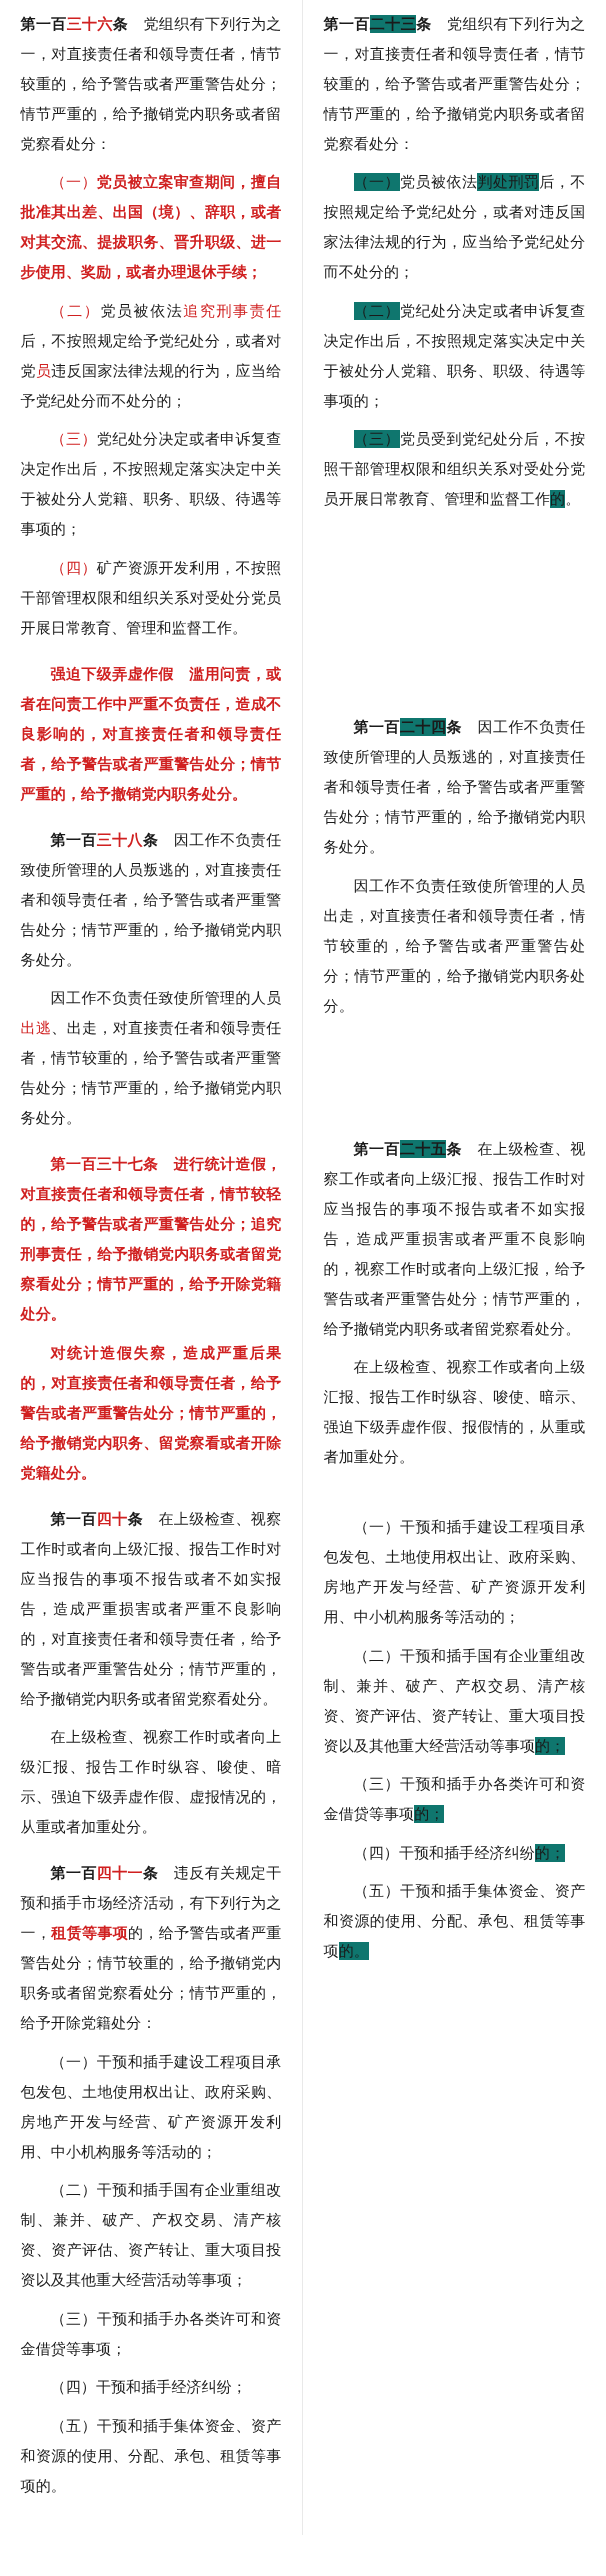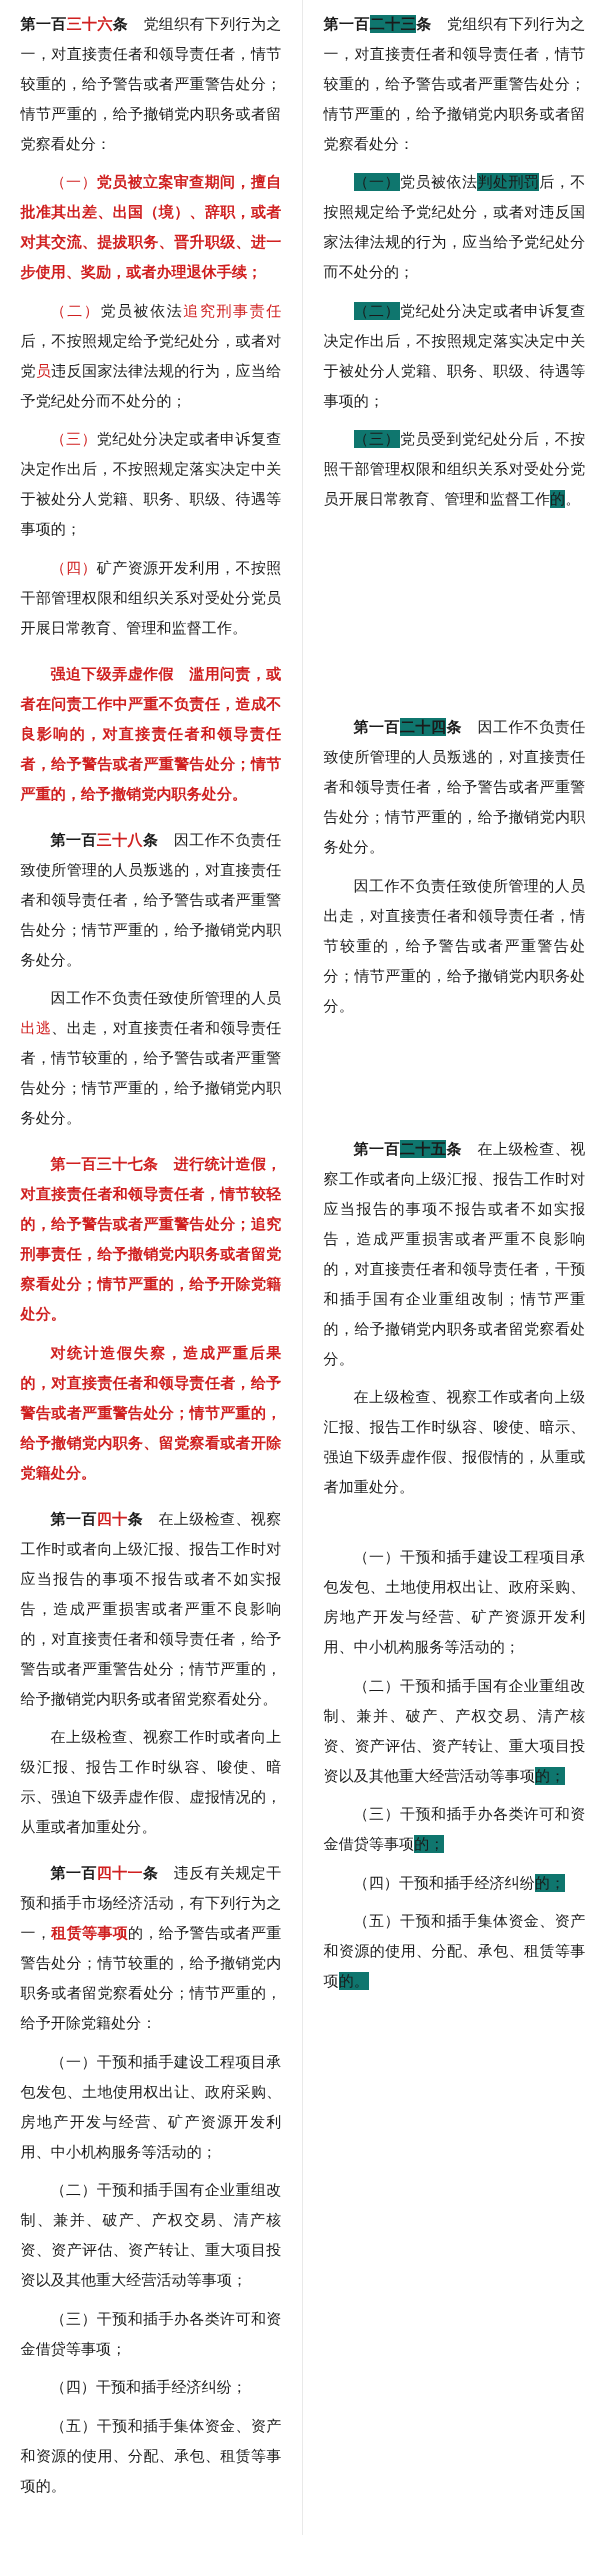--- a/index.html
+++ b/index.html
@@ -105,21 +105,21 @@
           <p class="para indent"><span class="hl">（二）</span><span>党纪处分决定或者申诉复查决定作出后，不按照规定落实决定中关于被处分人党籍、职务、职级、待遇等事项的；</span></p>
           <p class="para indent"><span class="hl">（三）</span><span>党员受到党纪处分后，不按照干部管理权限和组织关系对受处分党员开展日常教育、管理和监督工作</span><span class="hl">的</span><span>。</span></p>
         </div>
         <div style="height: 182px;"></div>
         <div class="blk">
           <p class="para indent"><span class="art-title">第一百</span><span class="art-title hl">二十四</span><span class="art-title">条　</span><span>因工作不负责任致使所管理的人员叛逃的，对直接责任者和领导责任者，给予警告或者严重警告处分；情节严重的，给予撤销党内职务处分。</span></p>
           <p class="para indent"><span>因工作不负责任致使所管理的人员出走，对直接责任者和领导责任者，情节较重的，给予警告或者严重警告处分；情节严重的，给予撤销党内职务处分。</span></p>
         </div>
         <div style="height: 97px;"></div>
         <div class="blk">
-          <p class="para indent"><span class="art-title">第一百</span><span class="art-title hl">二十五</span><span class="art-title">条　</span><span>在上级检查、视察工作或者向上级汇报、报告工作时对应当报告的事项不报告或者不如实报告，造成严重损害或者严重不良影响的，对直接责任者和领导责任者，干预和插手国有企业重组改制；情节严重的，给予撤销党内职务或者留党察看处分。</span></p>
+          <p class="para indent"><span class="art-title">第一百</span><span class="art-title hl">二十五</span><span class="art-title">条　</span><span>在上级检查、视察工作或者向上级汇报、报告工作时对应当报告的事项不报告或者不如实报告，造成严重损害或者严重不良影响的，视察工作时或者向上级汇报，给予警告或者严重警告处分；情节严重的，给予撤销党内职务或者留党察看处分。</span></p>
           <p class="para indent"><span>在上级检查、视察工作或者向上级汇报、报告工作时纵容、唆使、暗示、强迫下级弄虚作假、报假情的，从重或者加重处分。</span></p>
         </div>
         <div style="height: 24px;"></div>
         <div class="blk">
           <p class="para indent"><span>（一）干预和插手建设工程项目承包发包、土地使用权出让、政府采购、房地产开发与经营、矿产资源开发利用、中小机构服务等活动的；</span></p>
           <p class="para indent"><span>（二）干预和插手国有企业重组改制、兼并、破产、产权交易、清产核资、资产评估、资产转让、重大项目投资以及其他重大经营活动等事项</span><span class="hl">的；</span></p>
           <p class="para indent"><span>（三）干预和插手办各类许可和资金借贷等事项</span><span class="hl">的；</span></p>
           <p class="para indent"><span>（四）干预和插手经济纠纷</span><span class="hl">的；</span></p>
           <p class="para indent"><span>（五）干预和插手集体资金、资产和资源的使用、分配、承包、租赁等事项</span><span class="hl">的。</span></p>
         </div>

